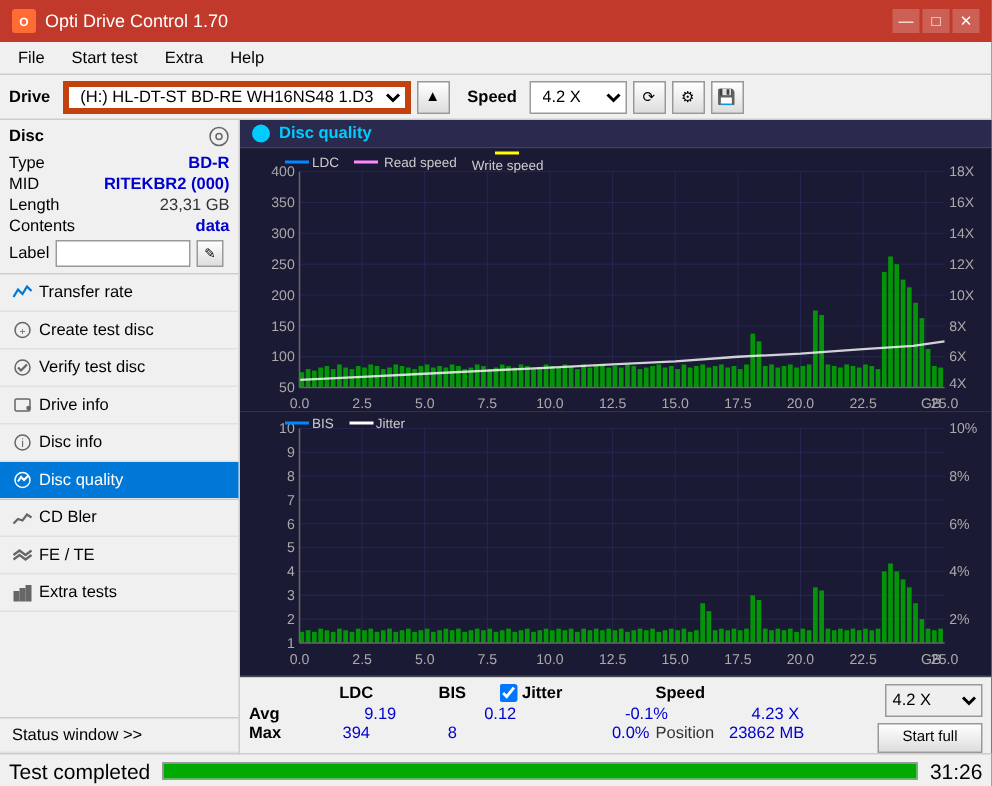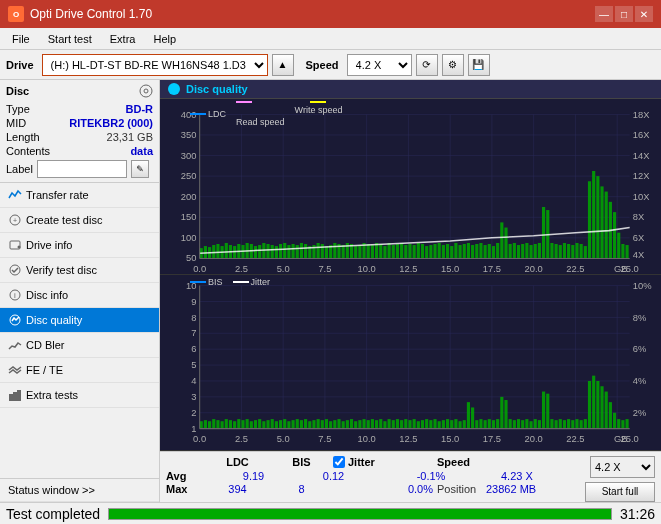--- a/index.html
+++ b/index.html
@@ -12,21 +12,21 @@
     .title-bar-controls { display: flex; gap: 2px; }
     .title-btn { width: 18px; height: 16px; background: rgba(255,255,255,0.2); color: white; border: none; cursor: pointer; font-size: 10px; display: flex; align-items: center; justify-content: center; }
 
     
     .menu-bar { background: #f0f0f0; border-bottom: 1px solid #ccc; height: 22px; display: flex; align-items: center; padding: 0 4px; gap: 2px; }
     .menu-item { padding: 2px 8px; cursor: pointer; font-size: 11px; }
 
     
     .toolbar { background: #f0f0f0; border-bottom: 1px solid #ccc; height: 30px; display: flex; align-items: center; padding: 0 6px; gap: 4px; }
     .toolbar-label { font-size: 11px; font-weight: bold; margin-right: 4px; }
-    .drive-select { height: 22px; font-size: 11px; min-width: 220px; border: 1px solid #c2410c; background: white; padding: 0 4px; }
+    .drive-select { height: 22px; font-size: 11px; min-width: 220px; border: 4px solid #c2410c; background: white; padding: 0 4px; }
     .toolbar-btn { width: 22px; height: 22px; border: 1px solid #999; background: linear-gradient(to bottom, #fff, #ddd); cursor: pointer; display: flex; align-items: center; justify-content: center; font-size: 10px; }
     .speed-label { font-size: 11px; font-weight: bold; margin-left: 8px; margin-right: 4px; }
     .speed-select { height: 22px; font-size: 11px; width: 65px; border: 1px solid #999; background: white; padding: 0 4px; }
 
     
     .main { display: flex; height: calc(524px - 28px - 22px - 30px - 22px); }
 
     
     .sidebar { width: 160px; background: #f0f0f0; border-right: 1px solid #ccc; display: flex; flex-direction: column; flex-shrink: 0; }
     .disc-section { padding: 4px 6px; border-bottom: 1px solid #ccc; }
@@ -144,31 +144,31 @@
     </div>
     <div class="sidebar-item">
       <svg class="si-icon" viewBox="0 0 14 14">
         <circle cx="7" cy="7" r="5" fill="none" stroke="#666" stroke-width="1"></circle>
         <text x="7" y="10" text-anchor="middle" font-size="7" fill="#666">+</text>
       </svg>
       <span>Create test disc</span>
     </div>
     <div class="sidebar-item">
       <svg class="si-icon" viewBox="0 0 14 14">
+        <circle cx="7" cy="7" r="5" fill="none" stroke="#666" stroke-width="1"></circle>
+        <polyline points="4,7 6,9 10,5" fill="none" stroke="#666" stroke-width="1.5"></polyline>
+      </svg>
+      <span>Verify test disc</span>
+    </div>
+    <div class="sidebar-item">
+      <svg class="si-icon" viewBox="0 0 14 14">
         <rect x="2" y="3" width="10" height="8" rx="1" fill="none" stroke="#666" stroke-width="1"></rect>
         <circle cx="11" cy="9" r="1.5" fill="#666"></circle>
       </svg>
       <span>Drive info</span>
-    </div>
-    <div class="sidebar-item">
-      <svg class="si-icon" viewBox="0 0 14 14">
-        <circle cx="7" cy="7" r="5" fill="none" stroke="#666" stroke-width="1"></circle>
-        <polyline points="4,7 6,9 10,5" fill="none" stroke="#666" stroke-width="1.5"></polyline>
-      </svg>
-      <span>Verify test disc</span>
     </div>
     <div class="sidebar-item">
       <svg class="si-icon" viewBox="0 0 14 14">
         <circle cx="7" cy="7" r="5" fill="none" stroke="#666" stroke-width="1"></circle>
         <text x="7" y="10" text-anchor="middle" font-size="8" fill="#666">i</text>
       </svg>
       <span>Disc info</span>
     </div>
     <div class="sidebar-item active">
       <svg class="si-icon" viewBox="0 0 14 14">
@@ -215,21 +215,21 @@
 
     <div class="charts-area">
 
       <div class="chart-container" style="height: 50%; position:relative; background:#1a1a35;">
 
         <div style="position:absolute; top:2px; left:30px; display:flex; gap:10px; z-index:10; font-size:9px; color:#ccc;">
           <div style="display:flex;align-items:center;gap:2px;">
             <div style="width:16px;height:2px;background:#0088ff;"></div>
             <span>LDC</span>
           </div>
-          <div style="display:flex;gap:14px;flex-direction:column;">
+          <div style="display:flex;align-items:center;gap:4px;">
             <div style="width:16px;height:2px;background:#ff88ff;"></div>
             <span>Read speed</span>
           </div>
           <div style="display:flex;align-items:center;gap:2px;flex-direction:column;">
             <div style="width:16px;height:2px;background:#ffff00;"></div>
             <span>Write speed</span>
           </div>
         </div>
         <svg id="chart1" width="100%" height="100%" viewBox="0 0 480 170" preserveAspectRatio="none">
 

